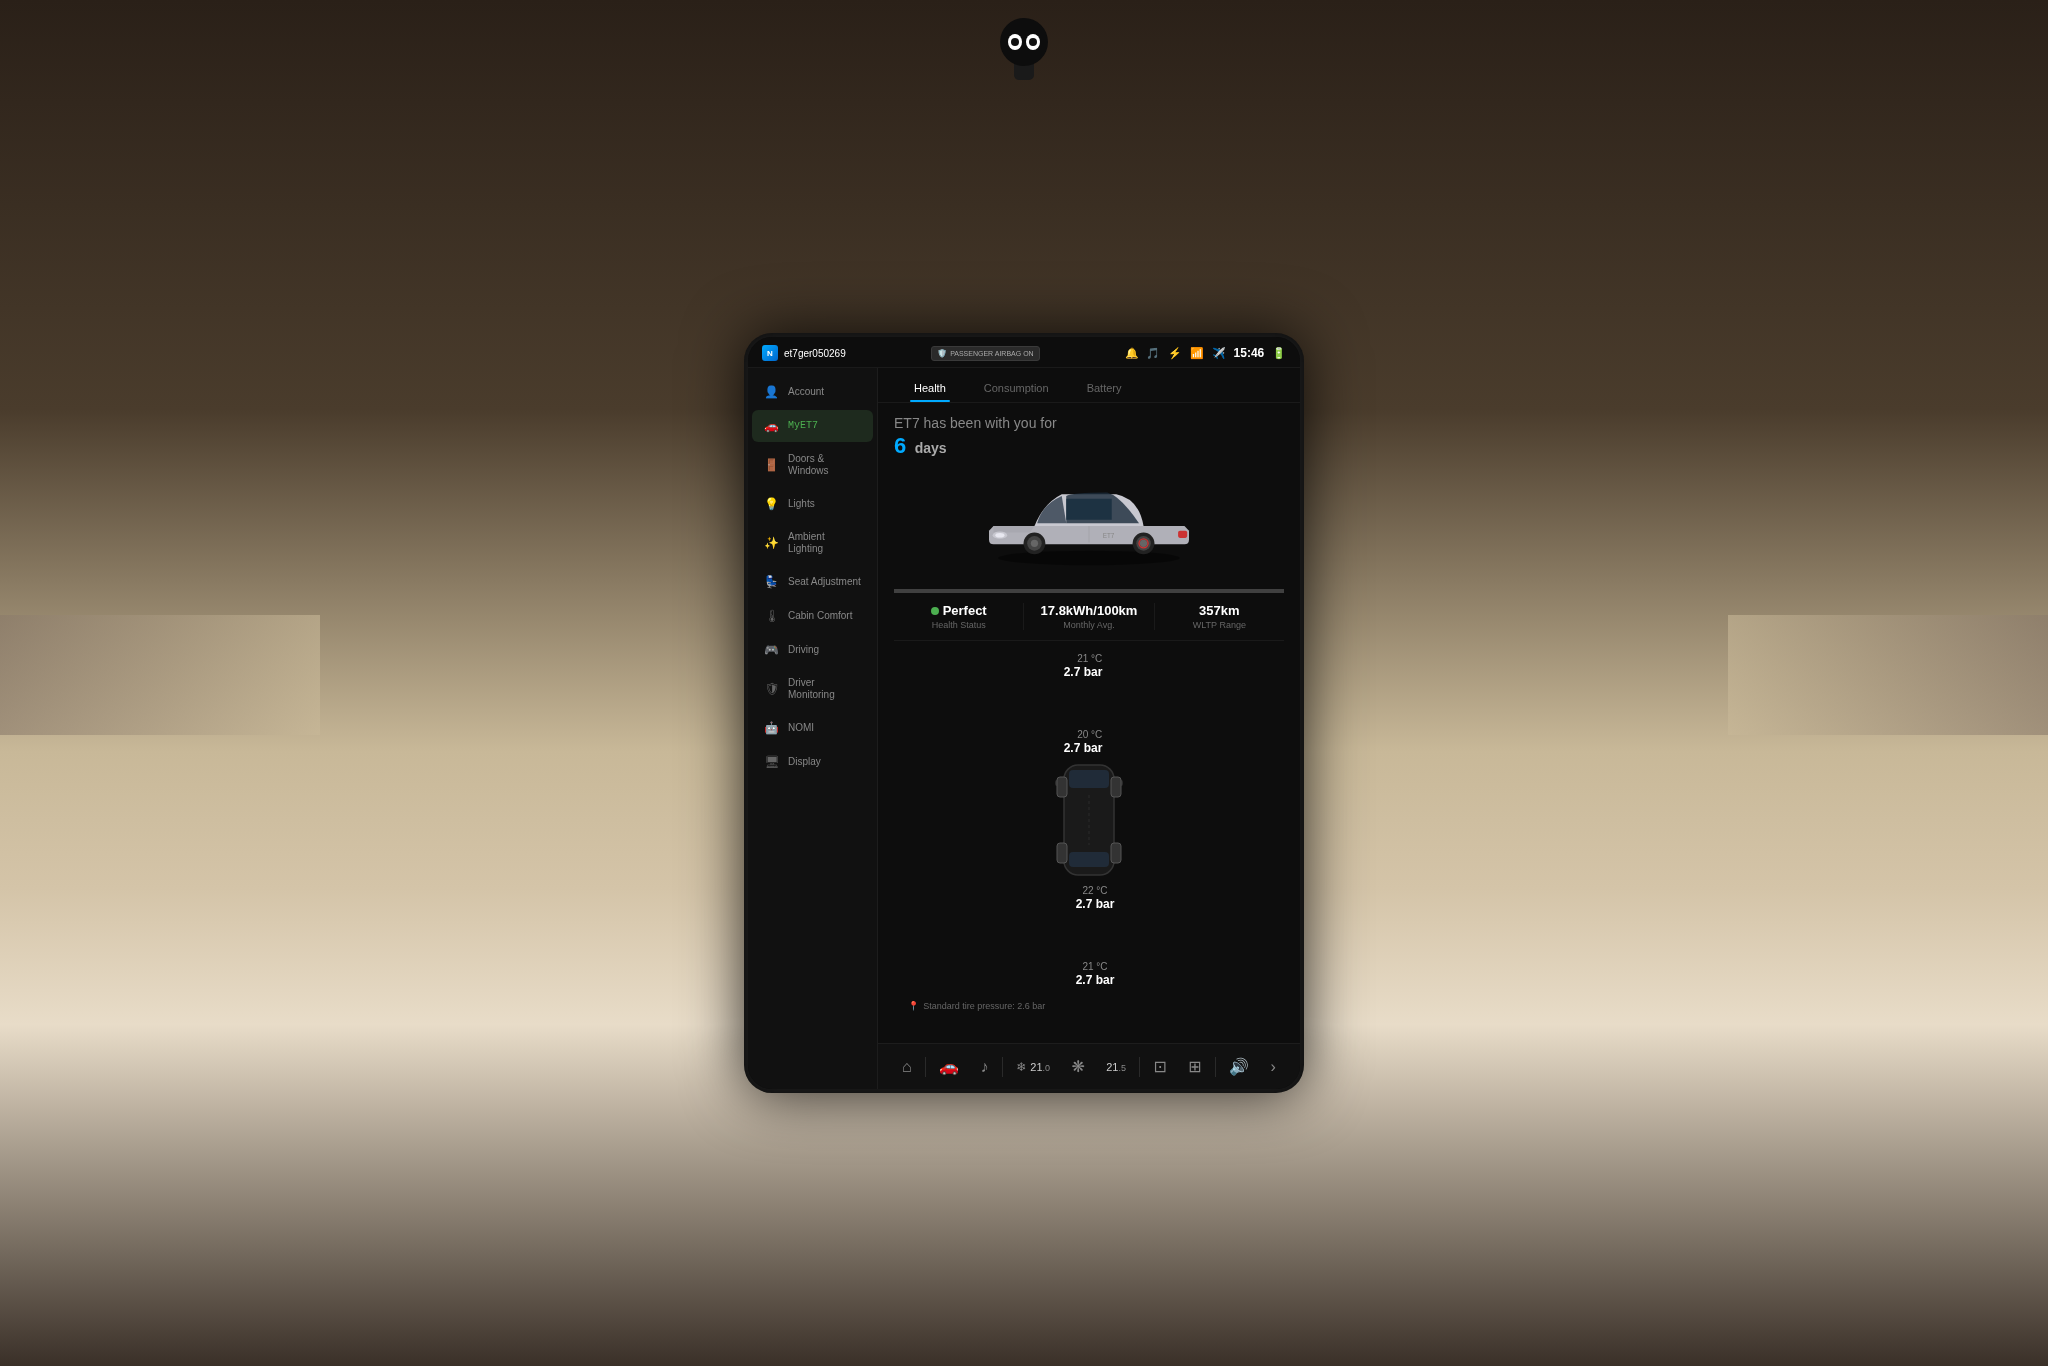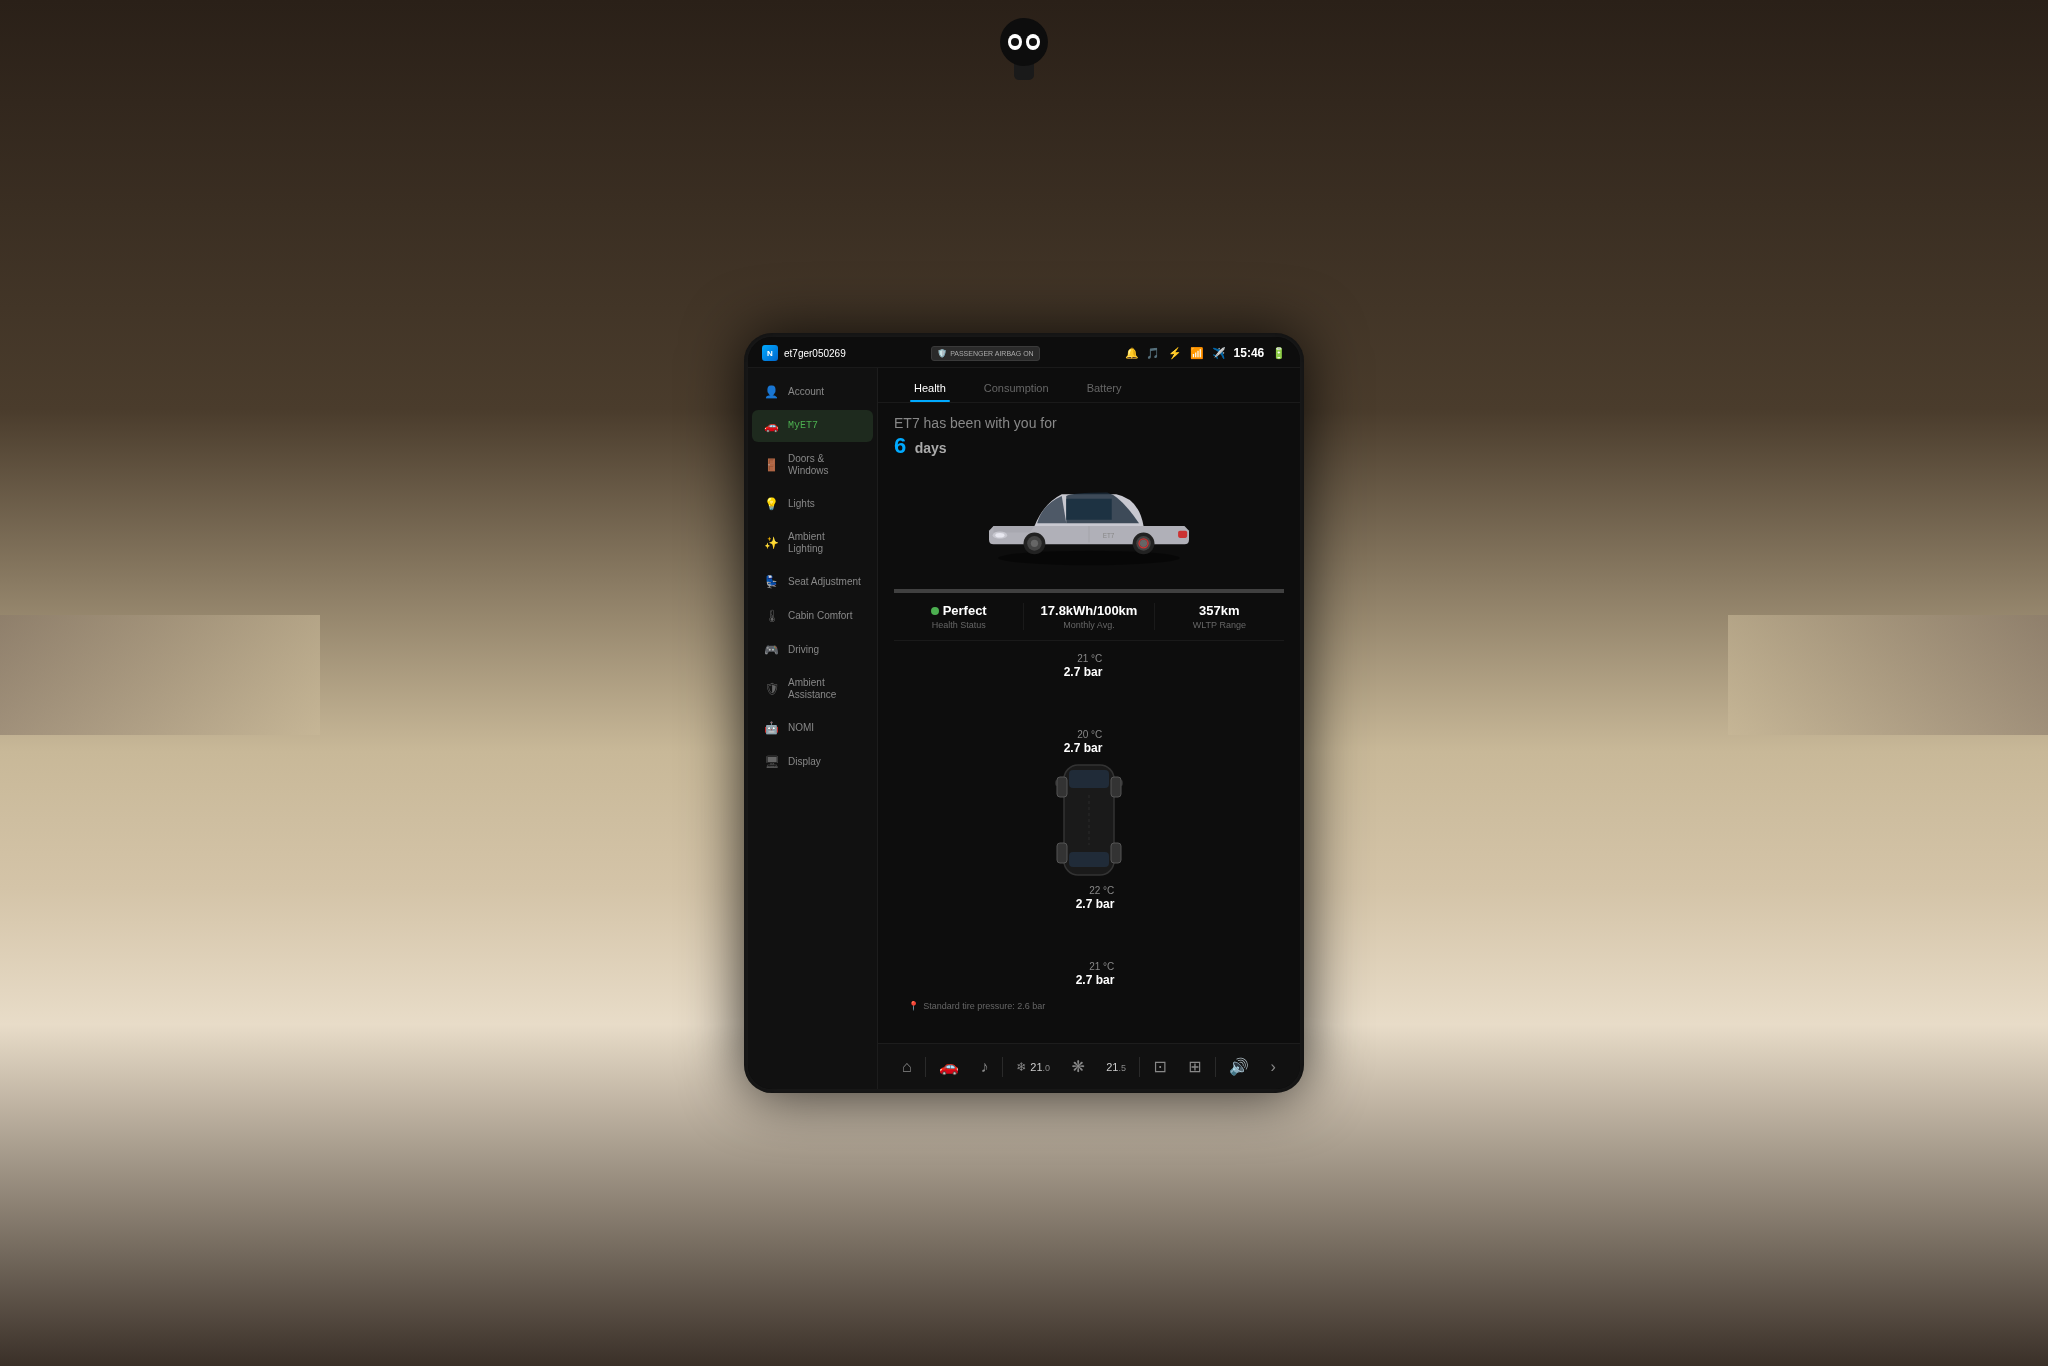--- a/index.html
+++ b/index.html
@@ -327,21 +327,21 @@
       align-items: flex-start;
       padding-right: 0;
       padding-left: 12px;
     }
 
     .tire-info {
       text-align: right;
     }
 
     .tire-info-right {
-      text-align: right;
+      text-align: center;
     }
 
     .tire-temp {
       color: #888;
       font-size: 10px;
       margin-bottom: 1px;
     }
 
     .tire-pressure {
       color: #ffffff;
@@ -568,21 +568,21 @@
         <div class="sidebar-item">
           <span class="sidebar-icon">🌡</span>
           <span class="sidebar-label">Cabin Comfort</span>
         </div>
         <div class="sidebar-item">
           <span class="sidebar-icon">🎮</span>
           <span class="sidebar-label">Driving</span>
         </div>
         <div class="sidebar-item">
           <span class="sidebar-icon">🛡</span>
-          <span class="sidebar-label">Ambient Assistance</span>
+          <span class="sidebar-label">Driver Monitoring</span>
         </div>
         <div class="sidebar-item">
           <span class="sidebar-icon">🤖</span>
           <span class="sidebar-label">NOMI</span>
         </div>
         <div class="sidebar-item">
           <span class="sidebar-icon">🖥</span>
           <span class="sidebar-label">Display</span>
         </div>
       </div>

